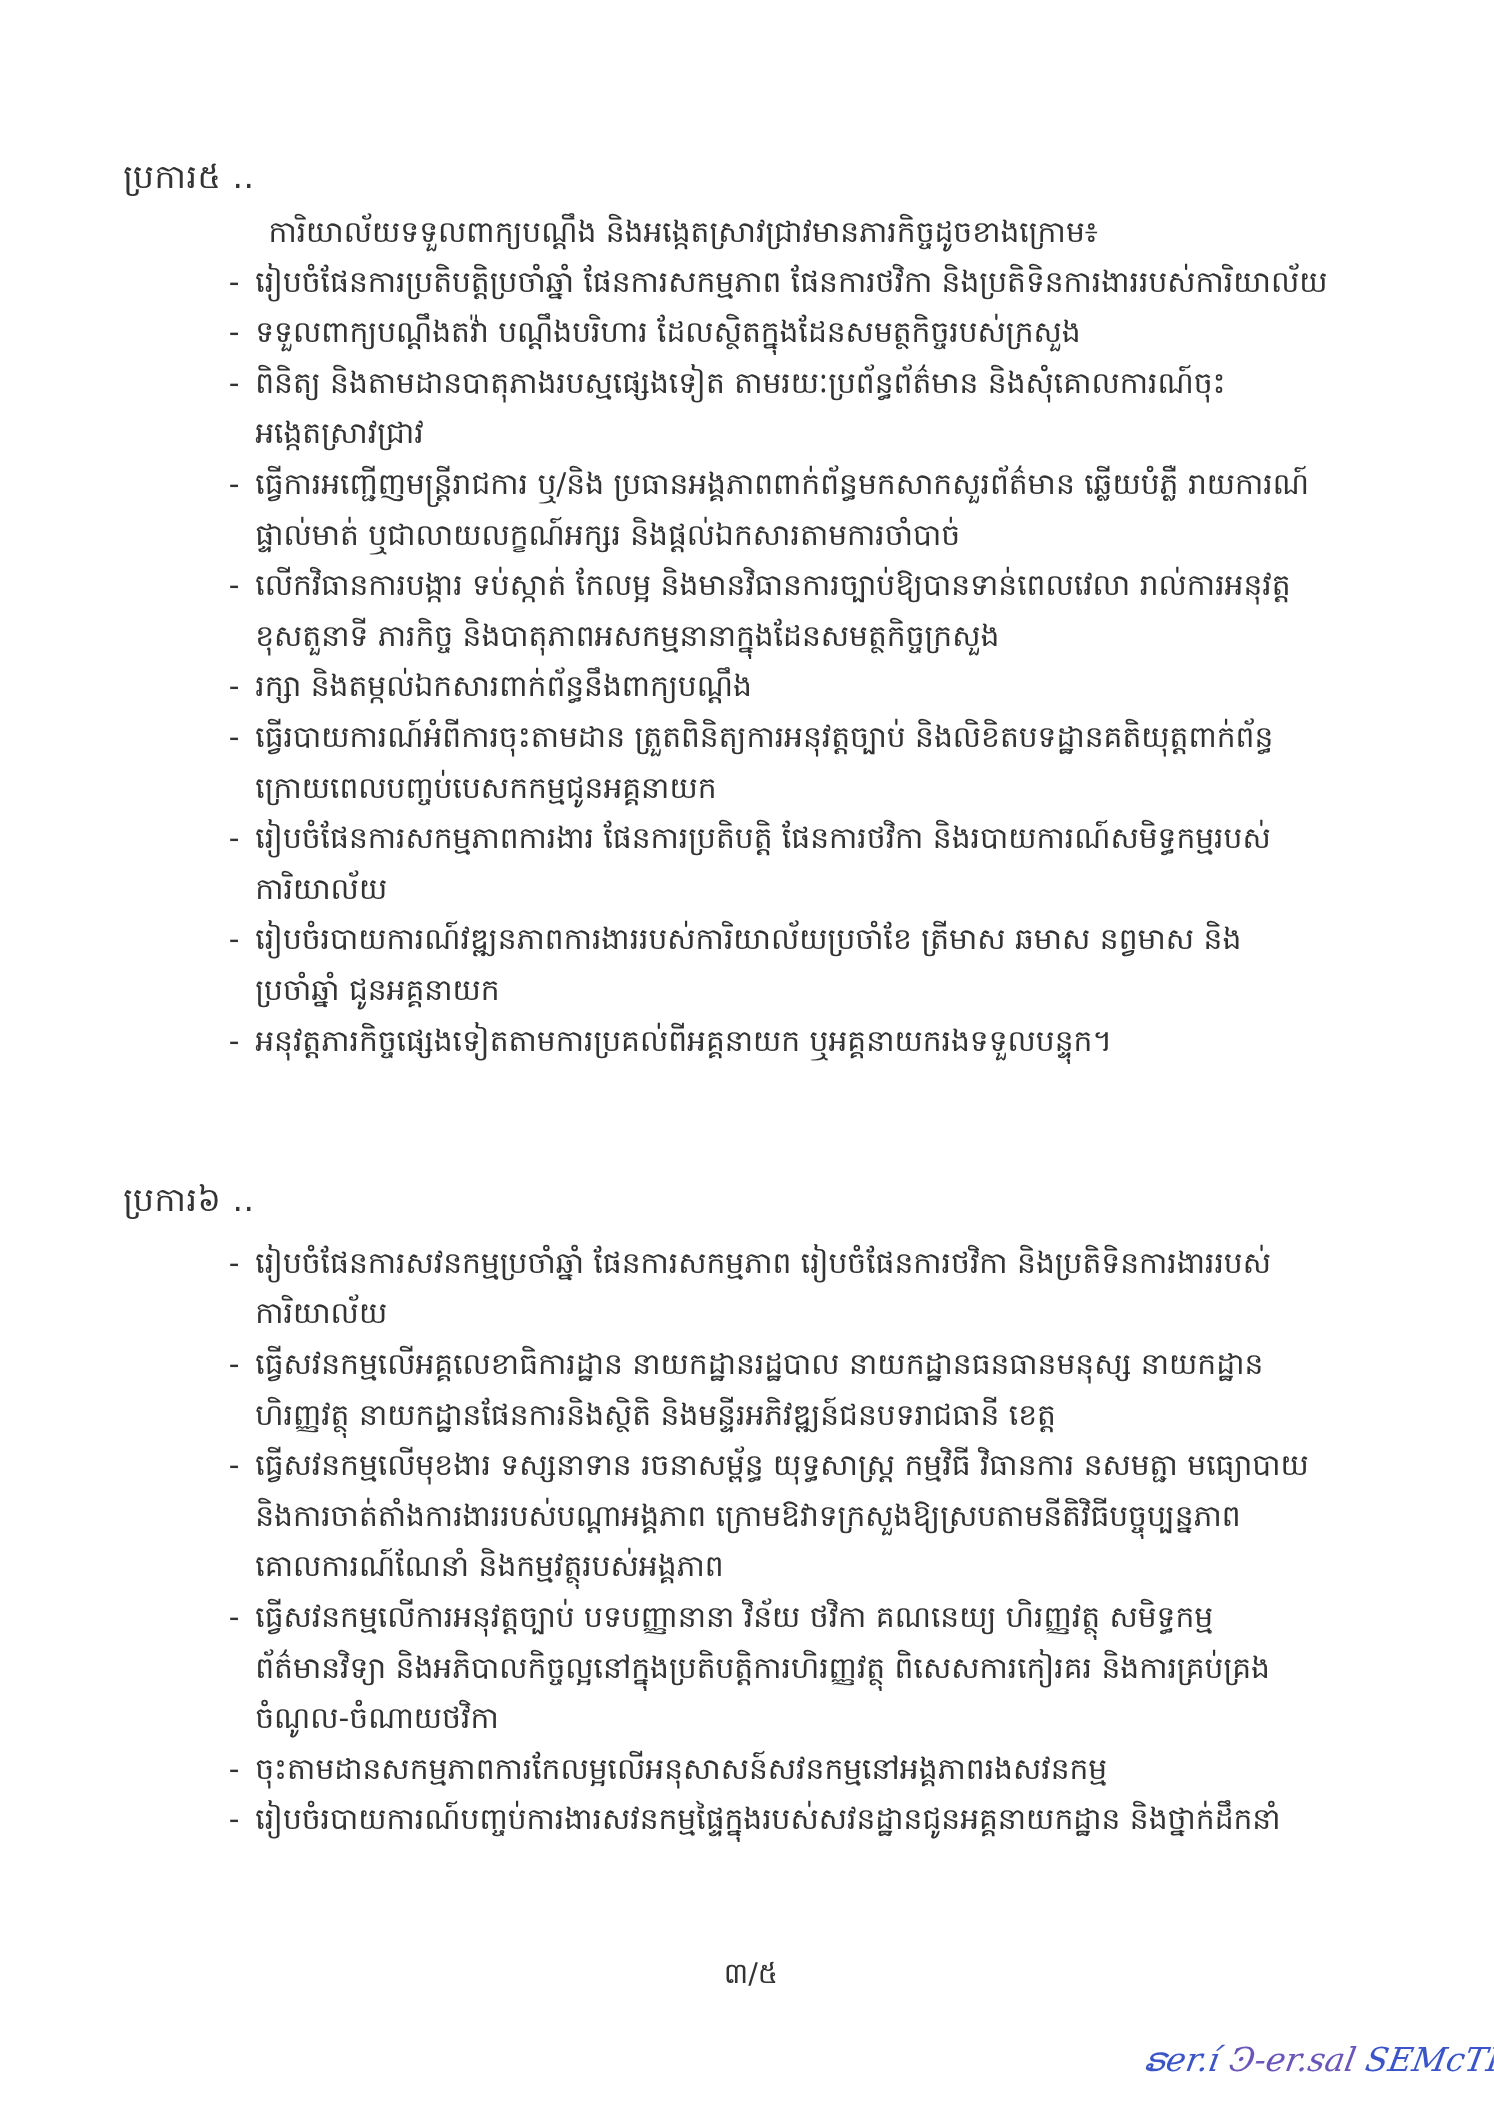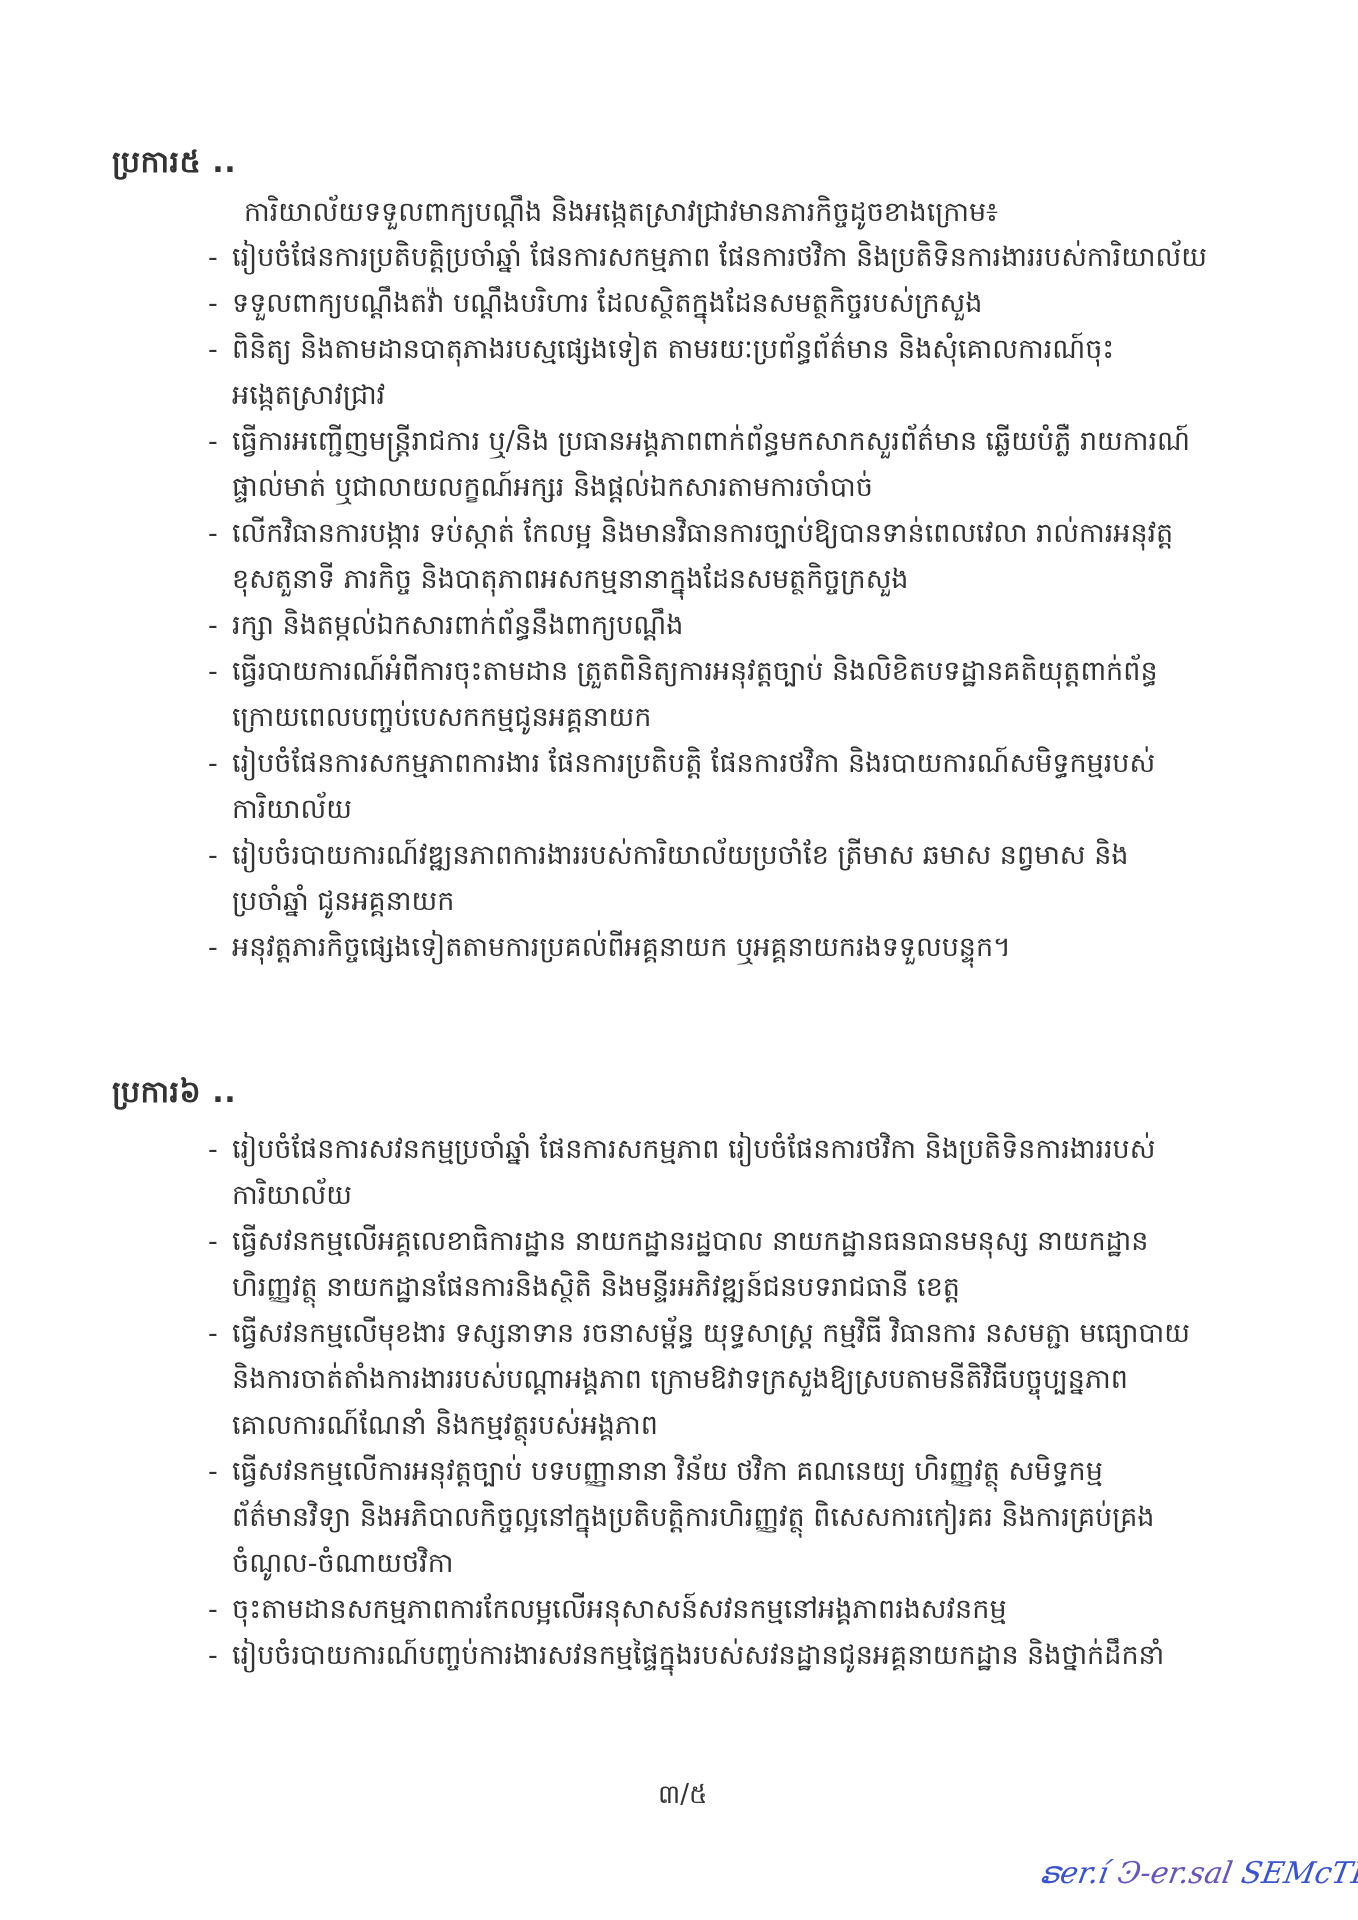--- a/index.html
+++ b/index.html
@@ -18,21 +18,21 @@
     .page {
       position: absolute;
       left: 0; top: 0;
       width: 1358px;
       height: 1920px;
     }
     .article-heading {
       position: absolute;
       left: 112px;
       font-size: 30px;
-      font-weight: bold;
+      font-weight: normal;
       color: #333;
       line-height: 40px;
       white-space: nowrap;
       letter-spacing: 0.5px;
     }
     .intro {
       position: absolute;
       left: 212px;
       font-size: 27px;
       line-height: 40px;

